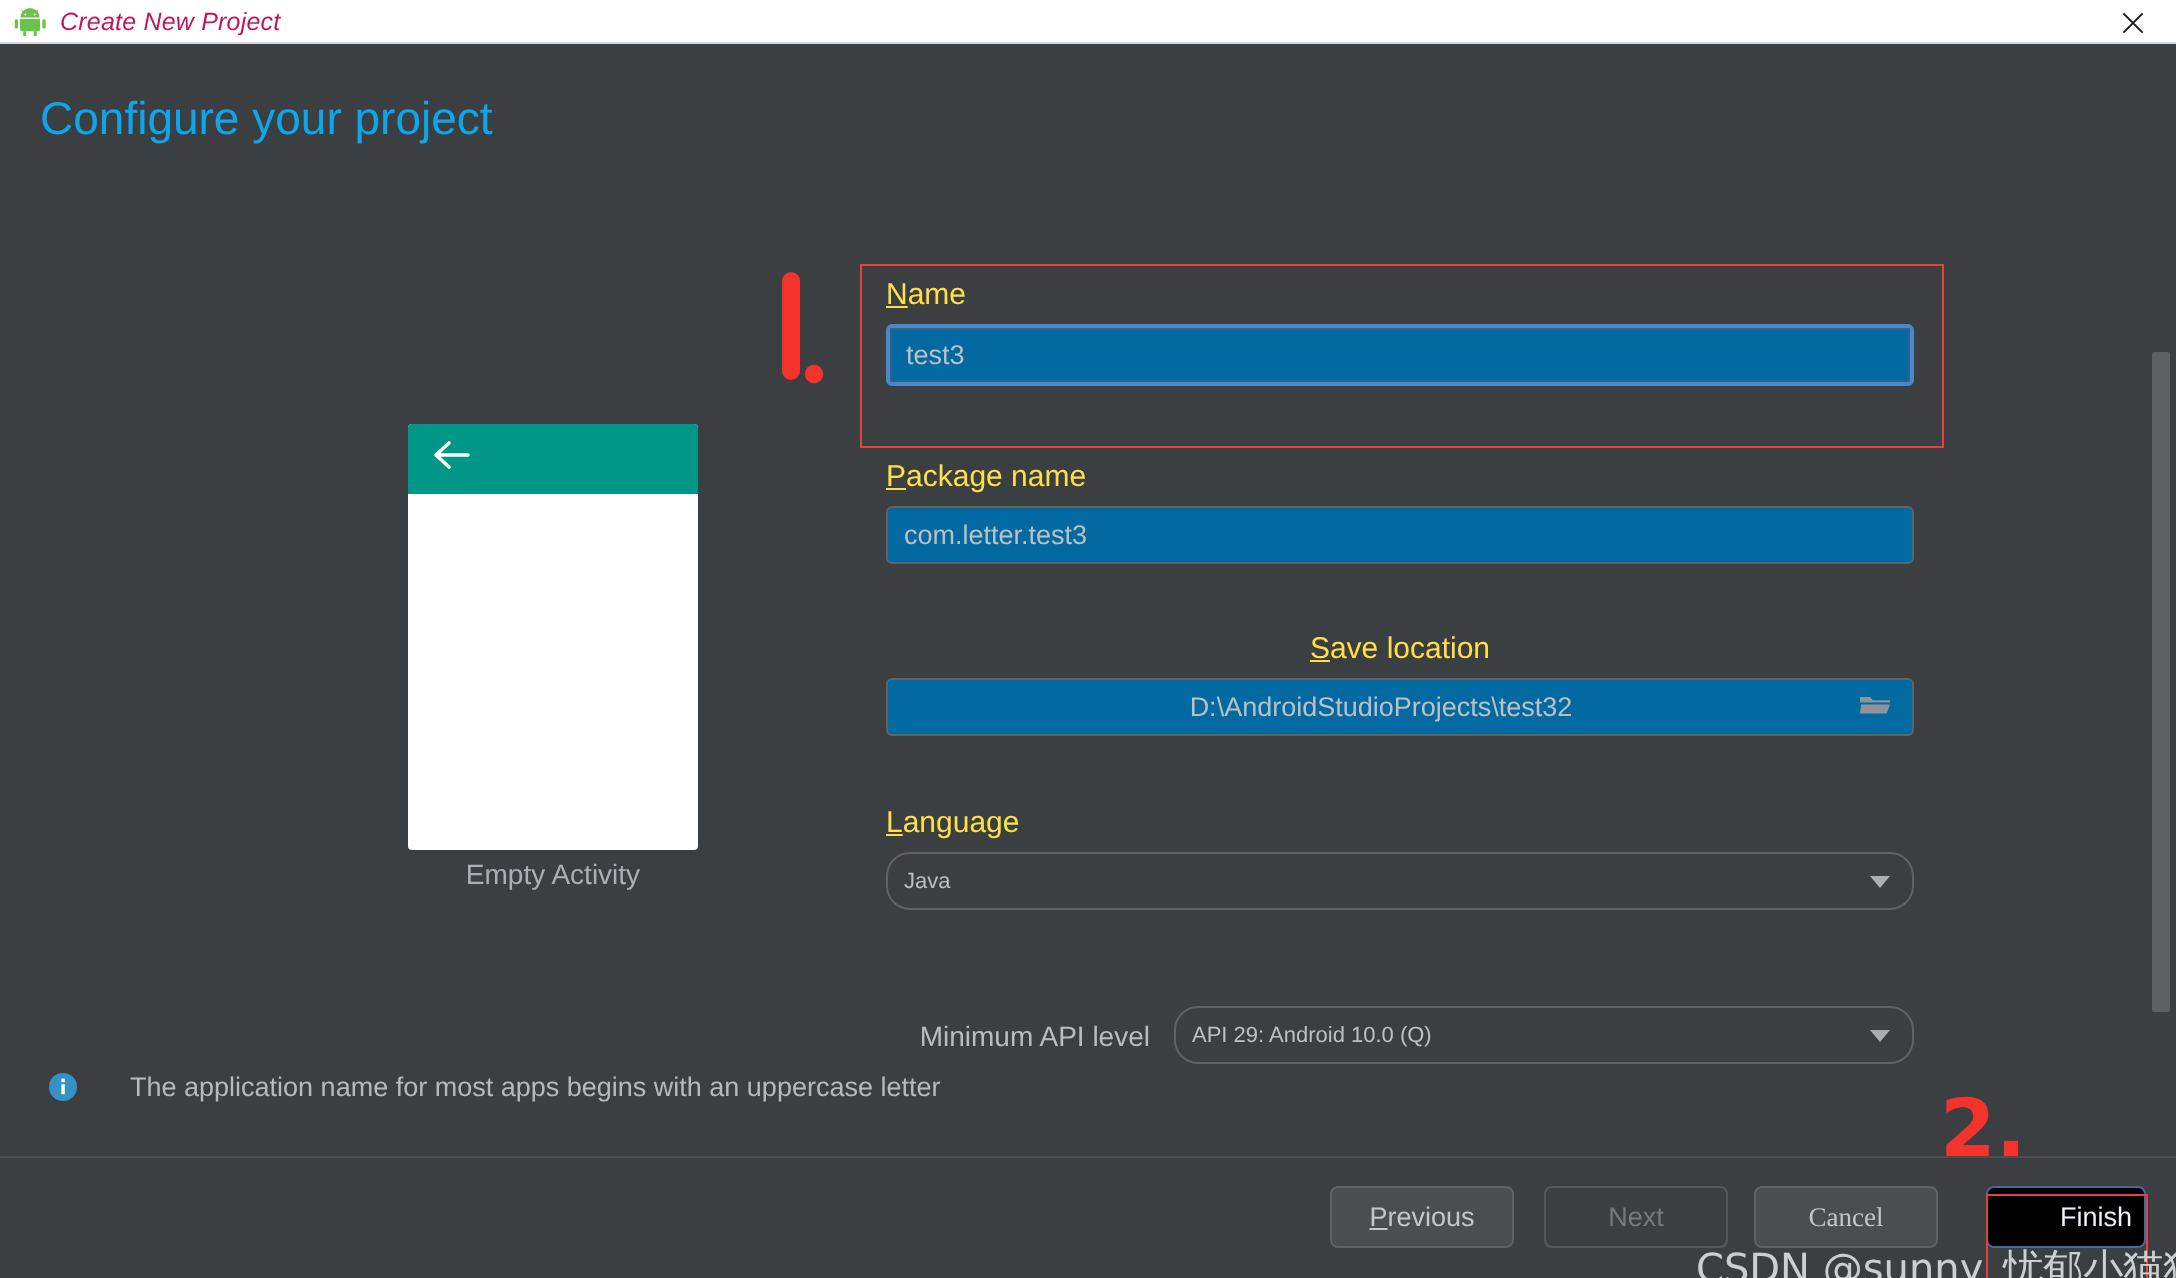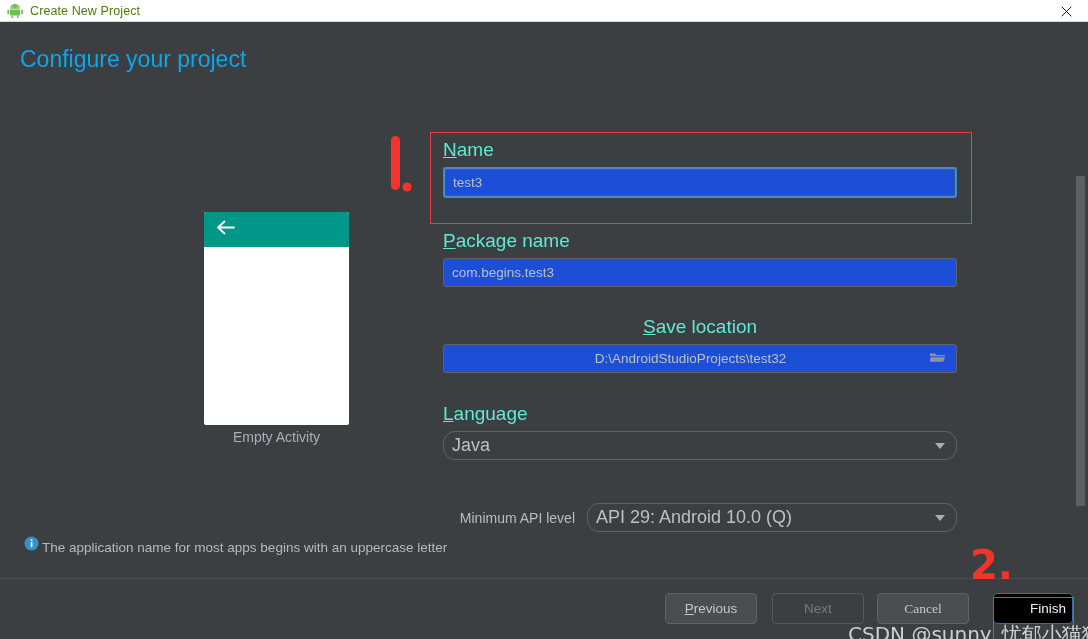--- a/index.html
+++ b/index.html
@@ -12,22 +12,23 @@
   #app { position: relative; width: 1088px; height: 639px; }
 
   
   .titlebar {
     position: absolute; left: 0; top: 0; width: 1088px; height: 22px;
     background: #ffffff; border-bottom: 1px solid #d9d9d9;
     display: flex; align-items: center;
   }
   .tb-icon { margin-left: 7px; width: 16px; height: 14px; display: block; }
   .tb-title {
-    margin-left: 7px; font-size: 12.5px; color: #4d7c0f;
+    margin-left: 7px; font-size: 12.5px; color: #be185d;
     letter-spacing: .1px;
+    font-style: italic;
   }
   .tb-close {
     position: absolute; right: 0; top: 0; width: 44px; height: 22px;
     display: flex; align-items: center; justify-content: center;
     color: #222; font-size: 13px; cursor: default;
   }
   .tb-close svg { display: block; }
 
   
   .dialog {
@@ -51,39 +52,39 @@
   }
   .back-arrow { margin-left: 12px; }
   .preview-caption {
     margin-top: 4px; width: 145px; text-align: center;
     font-size: 14px; color: #a9b0b5;
   }
 
   
   .form { position: absolute; left: 443px; top: 90px; width: 514px; }
   .field-label {
-    font-size: 19px; color: #5eead4; margin-bottom: 6px;
+    font-size: 15px; color: #fde047; margin-bottom: 6px;
   }
   .field-label u { text-decoration: underline; }
   .txtbox {
     height: 29px; width: 514px;
-    background: #1d4ed8; border: 1px solid #5e6365; border-radius: 3px;
+    background: #0369a1; border: 1px solid #5e6365; border-radius: 3px;
     display: flex; align-items: center; padding: 0 8px;
     font-size: 13.5px; color: #bbc0c4;
   }
   .txtbox.focused {
     border: 2px solid #4a88c7; height: 31px;
     box-shadow: 0 0 0 1px #2f5f94 inset;
   }
   .txtbox .val { flex: 1 1 auto; overflow: hidden; white-space: nowrap; }
   .combo {
     height: 29px; width: 514px;
     background: #3c3f41; border: 1px solid #5e6365; border-radius: 12px;
     display: flex; align-items: center; padding: 0 8px;
-    font-size: 18px; color: #bbc0c4;
+    font-size: 11px; color: #bbc0c4;
   }
   .combo .val { flex: 1 1 auto; }
   .caret { width: 0; height: 0; border-left: 5px solid transparent;
            border-right: 5px solid transparent; border-top: 6px solid #a8aeb2;
            margin-right: 3px; }
   .folder-ic { margin-right: 2px; }
 
   .row-name { position: absolute; left: 0; top: 27px; }
   .row-pkg  { position: absolute; left: 0; top: 118px; }
   .row-save { position: absolute; left: 0; top: 204px; text-align: center; }
@@ -95,21 +96,21 @@
   }
   .row-api .api-label {
     font-size: 14px; color: #b8bdc2; width: 144px; text-align: right;
     padding-right: 12px;
   }
   .row-api .combo { width: 370px; }
 
   
   .info-line {
     position: absolute; left: 24px; top: 514px;
-    display: flex; align-items: flex-end; gap: 3px;
+    display: flex; align-items: flex-start; gap: 26px;
   }
   .info-text { font-size: 13.5px; color: #b5babe; }
 
   
   .scroll-track {
     position: absolute; right: 0; top: 66px; width: 14px; height: 472px;
     background: #3c3f41;
   }
   .scroll-thumb {
     position: absolute; right: 3px; top: 88px; width: 9px; height: 330px;
@@ -210,21 +211,21 @@
       <div class="row-name">
         <div class="field-label"><u>N</u><span>ame</span></div>
         <div class="txtbox focused">
           <span class="val">test3</span>
         </div>
       </div>
 
       <div class="row-pkg">
         <div class="field-label"><u>P</u><span>ackage name</span></div>
         <div class="txtbox">
-          <span class="val">com.begins.test3</span>
+          <span class="val">com.letter.test3</span>
         </div>
       </div>
 
       <div class="row-save">
         <div class="field-label"><u>S</u><span>ave location</span></div>
         <div class="txtbox">
           <span class="val">D:\AndroidStudioProjects\test32</span>
           <span class="folder-ic">
             <svg width="17" height="14" viewBox="0 0 17 14">
               <path d="M1 3.5 h5 l1.4 1.6 H16 v1.2 H1 z" fill="#8f9498"></path>

